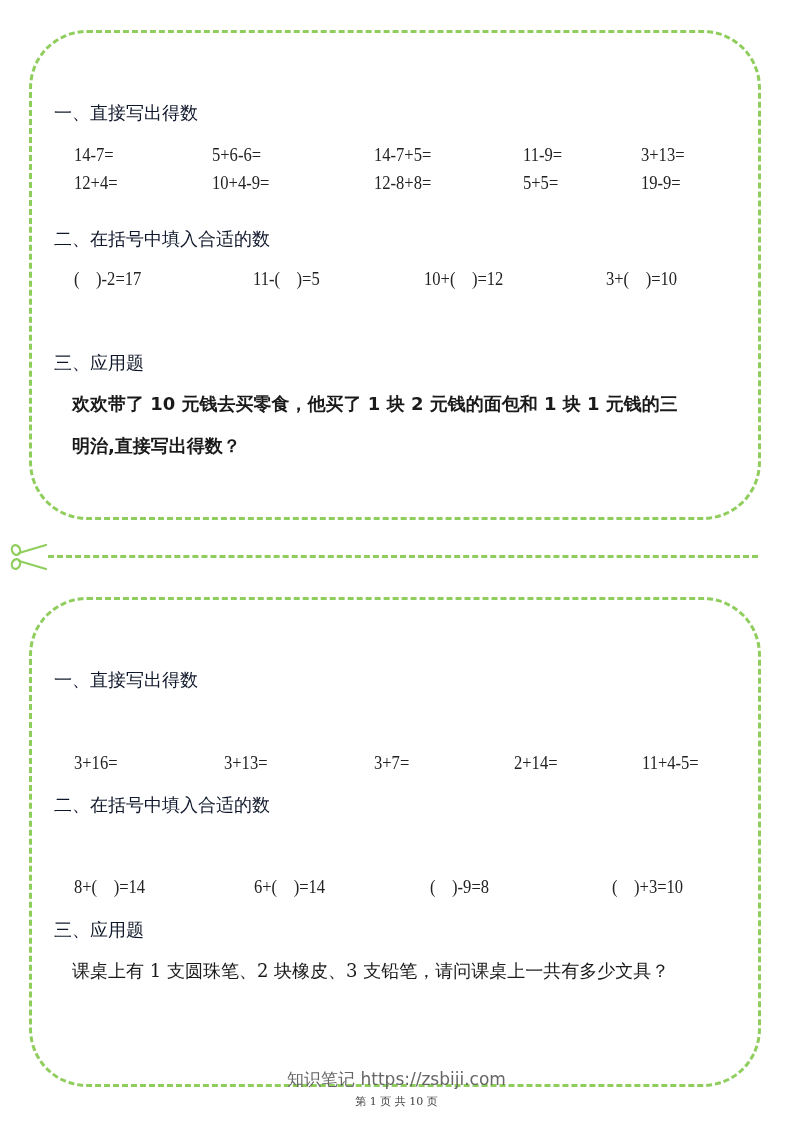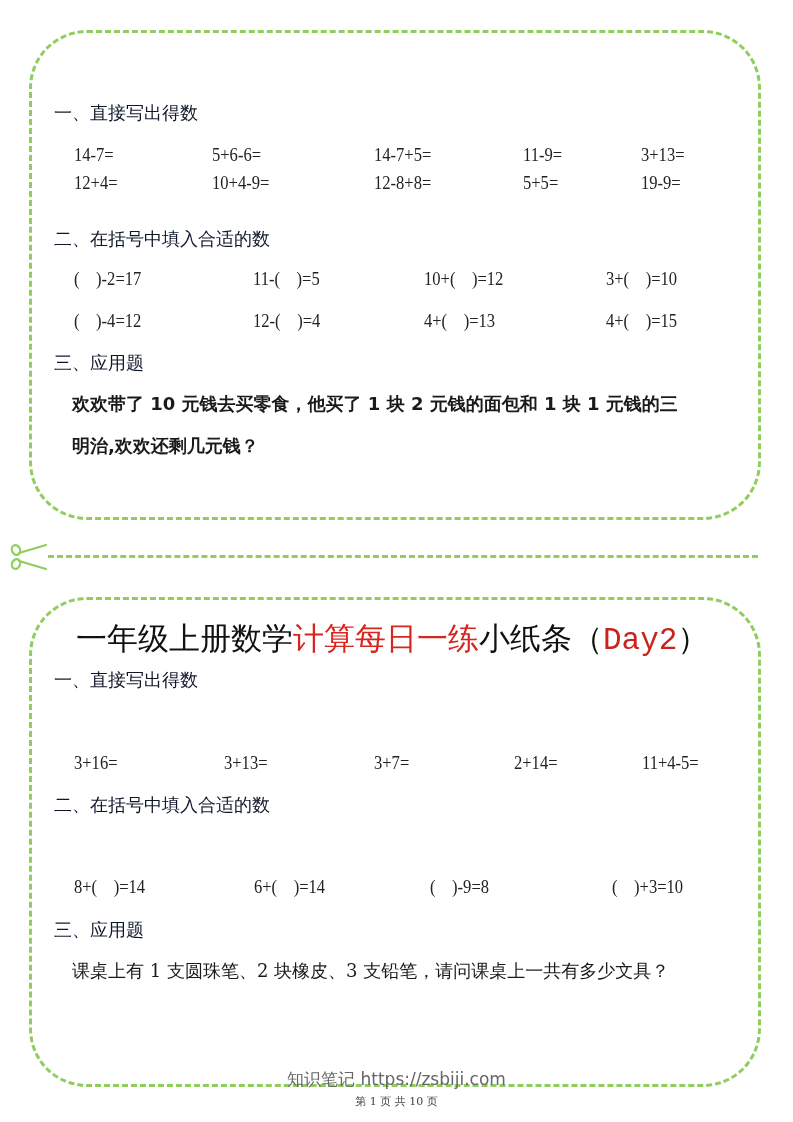--- a/index.html
+++ b/index.html
@@ -49,48 +49,39 @@
     <span class="cell" style="left:609px;">19-9=</span>
   </div>
 
   <div class="sec" style="top:194px;">二、在括号中填入合适的数</div>
   <div class="row" style="top:236px;">
     <span class="cell" style="left:42px;">(    )-2=17</span>
     <span class="cell" style="left:221px;">11-(    )=5</span>
     <span class="cell" style="left:392px;">10+(    )=12</span>
     <span class="cell" style="left:574px;">3+(    )=10</span>
   </div>
-  <div class="row" style="top:278px;">
-    <span class="cell" style="left:42px;">(    )-4=12</span>
-    <span class="cell" style="left:221px;">12-(    )=4</span>
-    <span class="cell" style="left:392px;">4+(    )=13</span>
-    <span class="cell" style="left:574px;">4+(    )=15</span>
-  </div>
 
   <div class="sec" style="top:318px;">三、应用题</div>
   <div class="prob" style="top:350px;">
     <div>欢欢带了 10 元钱去买零食，他买了 1 块 2 元钱的面包和 1 块 1 元钱的三</div>
-    <div>明治,欢欢还剩几元钱？</div>
+    <div>明治,直接写出得数？</div>
   </div>
 </div>
 
 <svg class="scissors" viewBox="0 0 42 28">
   <g fill="none" stroke="#8fcd5c" stroke-width="2.2" stroke-linecap="round">
     <ellipse cx="8" cy="7" rx="4" ry="5" transform="rotate(-25 8 7)"></ellipse>
     <ellipse cx="8" cy="21" rx="4" ry="5" transform="rotate(25 8 21)"></ellipse>
     <line x1="11" y1="10" x2="38" y2="2"></line>
     <line x1="11" y1="18" x2="38" y2="26"></line>
   </g>
 </svg>
 <div class="cutline"></div>
 
 <div class="card card2">
-  <div class="title">
-    <span>一年级上册数学</span><span class="red">计算每日一练</span><span>小纸条（</span><span class="day">Day2</span><span>）</span>
-  </div>
 
   <div class="sec" style="top:68px;">一、直接写出得数</div>
   <div class="row" style="top:153px;">
     <span class="cell" style="left:42px;">3+16=</span>
     <span class="cell" style="left:192px;">3+13=</span>
     <span class="cell" style="left:342px;">3+7=</span>
     <span class="cell" style="left:482px;">2+14=</span>
     <span class="cell" style="left:610px;">11+4-5=</span>
   </div>
 

